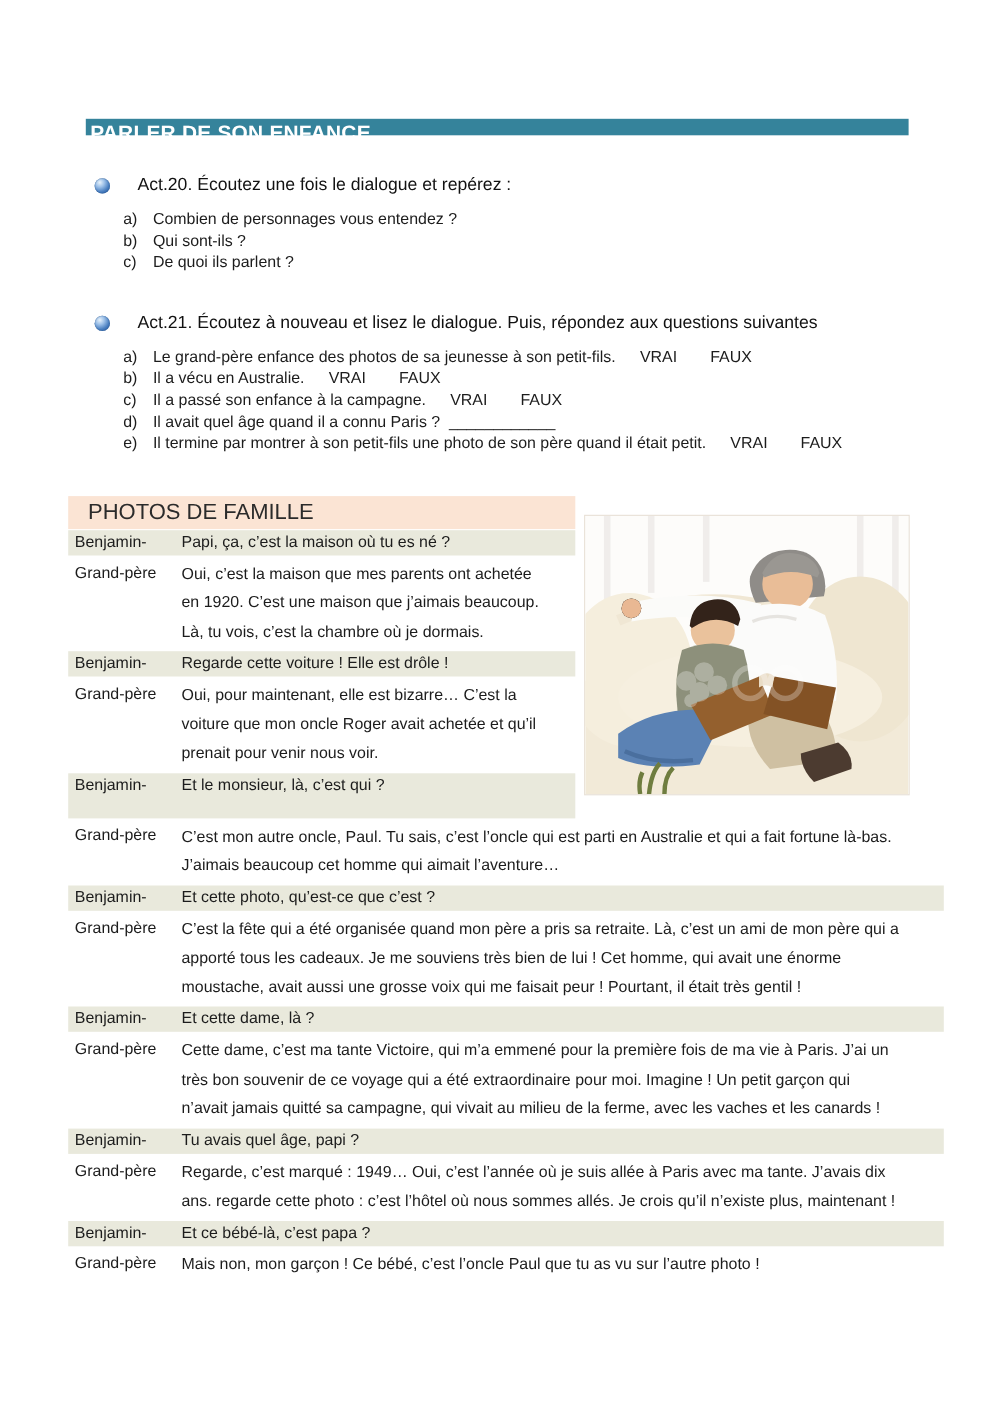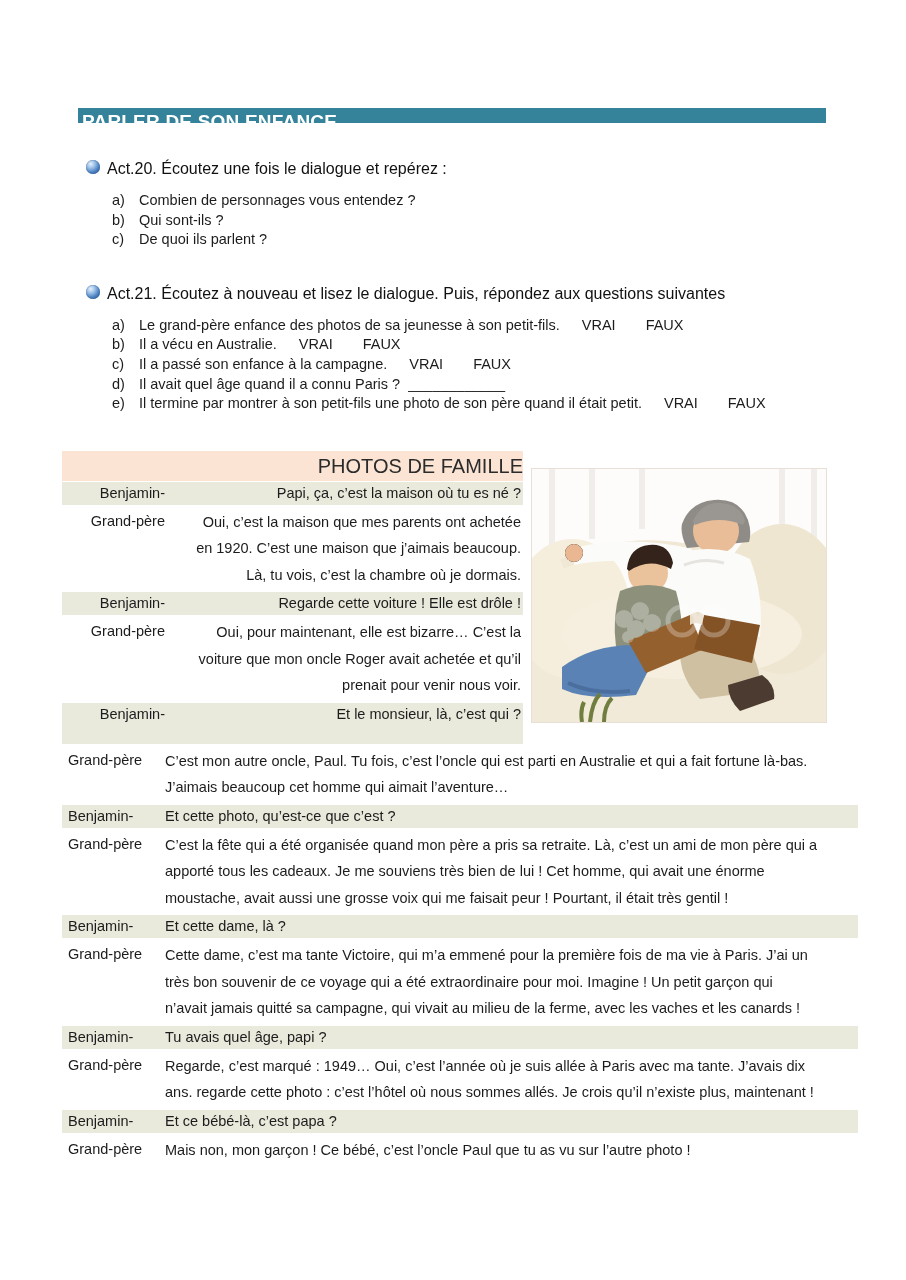--- a/index.html
+++ b/index.html
@@ -16,21 +16,21 @@
     position:relative;
   }
   .title-bar{
     margin:108px 0 0 78px;width:748px;height:15px;
     background:var(--header_teal);
     color:#ffffff;font-weight:bold;font-size:19px;line-height:28px;
     padding-left:4px;box-sizing:border-box;letter-spacing:.2px;
   }
   .act{margin-left:86px;}
   .act-heading{
-    display:flex;align-items:flex-start;gap:7px;
+    display:flex;align-items:center;gap:25px;
     font-size:16px;color:#111;
   }
   .act20 .act-heading{margin-top:37px;}
   .act21 .act-heading{margin-top:35px;}
   .audio-icon{
     width:14px;height:14px;border-radius:50%;
     background:radial-gradient(circle at 34% 28%, #e8f2fb 0%, #9cc0e8 30%, #4a7fc0 62%, #1c4f93 100%);
     box-shadow:inset 0 0 1px #0b3a74;
     flex:0 0 auto;
   }
@@ -39,21 +39,21 @@
   .letter{display:inline-block;width:27px;}
   .vf{margin-left:22px;}
   .vf2{margin-left:30px;}
   .blank{margin-left:8px;letter-spacing:0;}
   .dialogue{margin:37px 0 0 62px;width:796px;}
   .band{
     background:var(--band_peach);
     height:30px;line-height:30px;font-size:20px;color:#2b2b2b;
     padding-left:18px;box-sizing:border-box;
   }
-  .dlg-top{display:flex;text-align:right;}
+  .dlg-top{display:flex;}
   .dlg-left{width:461px;flex:0 0 auto;}
   .row{display:flex;font-size:14.5px;}
   .row .speaker{width:103px;flex:0 0 auto;padding:2px 0 3px 6px;box-sizing:border-box;}
   .row .text{flex:1;padding:3px 2px 3px 0;white-space:pre-line;}
   .row.benjamin{background:var(--row_beige);margin:1px 0;}
   .row.benjamin .speaker,.row.benjamin .text{line-height:17px;padding-top:3px;padding-bottom:3px;}
   .row.grandpere{background:#ffffff;}
   .row.grandpere .speaker{line-height:26.5px;}
   .row.grandpere .text{line-height:26.5px;}
   .row.tall{min-height:41px;}
@@ -169,21 +169,21 @@
           <circle cx="150" cy="152" r="14" fill="none" stroke="#ffffff" stroke-width="5"></circle>
           <circle cx="182" cy="152" r="14" fill="none" stroke="#ffffff" stroke-width="5"></circle>
         </g>
         <path d="M58 253 q2 -20 10 -28 m4 28 q0 -16 8 -24 m-30 24 q-2 -12 2 -20" stroke="#6f7d3f" stroke-width="4" fill="none"></path>
       </svg>
     </div>
   </div>
 
   <div class="row grandpere">
     <div class="speaker">Grand-père</div>
-    <div class="text">C’est mon autre oncle, Paul. Tu fois, c’est l’oncle qui est parti en Australie et qui a fait fortune  là-bas.
+    <div class="text">C’est mon autre oncle, Paul. Tu sais, c’est l’oncle qui est parti en Australie et qui a fait fortune  là-bas.
 J’aimais beaucoup cet homme qui aimait l’aventure…</div>
   </div>
   <div class="row benjamin">
     <div class="speaker">Benjamin-</div>
     <div class="text">Et cette photo, qu’est-ce que c’est ?</div>
   </div>
   <div class="row grandpere">
     <div class="speaker">Grand-père</div>
     <div class="text">C’est la fête qui a été organisée quand mon père a pris sa retraite. Là, c’est un ami de mon père qui a
 apporté tous les cadeaux. Je me souviens très bien de lui ! Cet homme, qui avait une énorme

